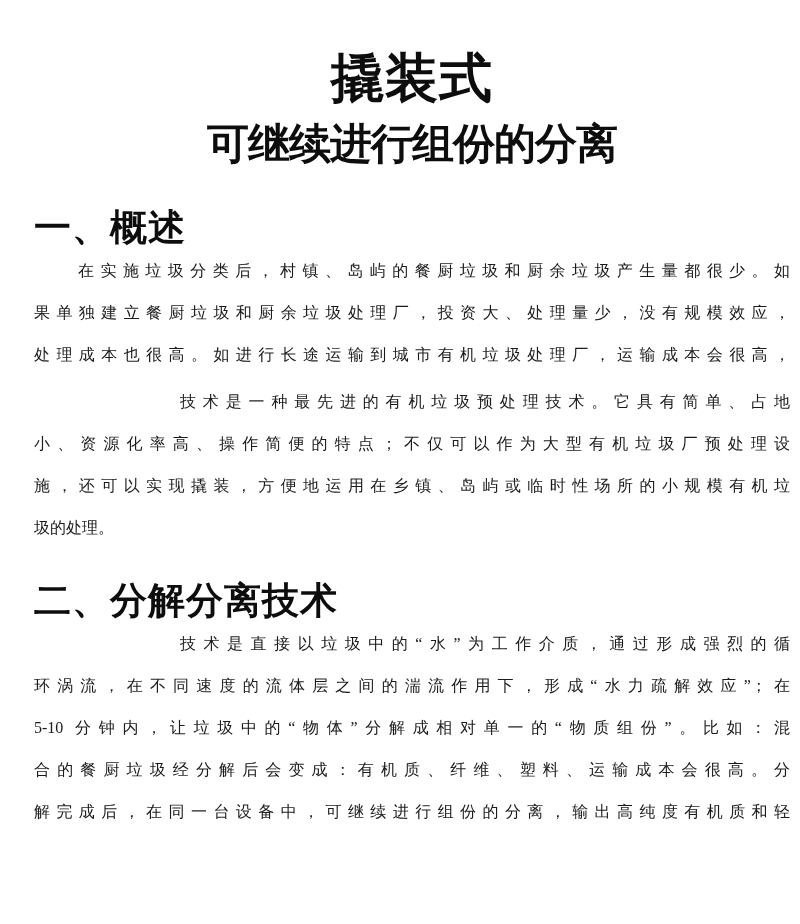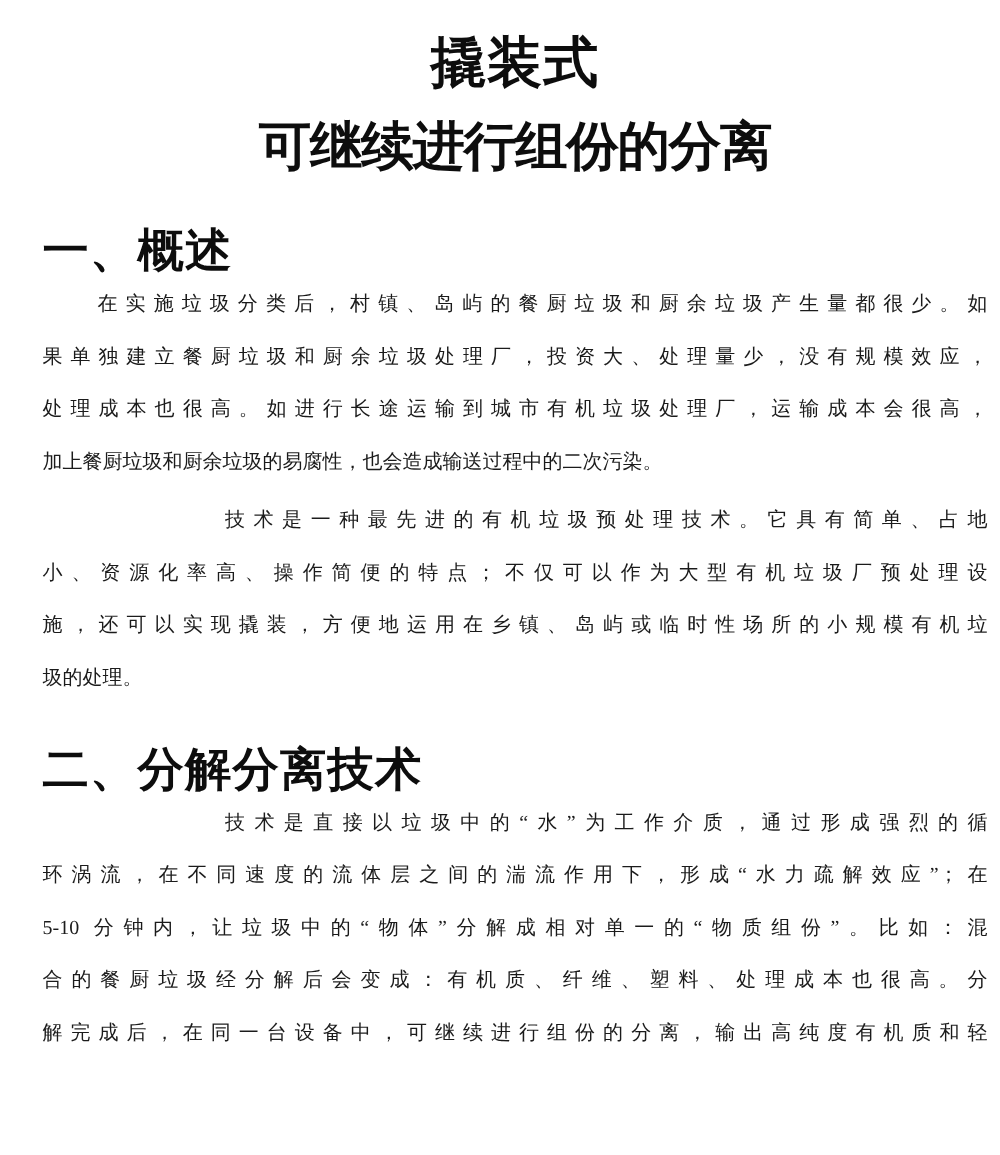--- a/index.html
+++ b/index.html
@@ -18,23 +18,23 @@
     overflow: hidden;
   }
   .doc-title {
     font-family: "Liberation Sans", "DejaVu Sans", sans-serif;
     font-weight: bold;
     text-align: center;
     color: #0d0d0d;
     margin: 0;
   }
   .doc-title.t1 {
-    font-size: 44px;
+    font-size: 53px;
     line-height: 56px;
-    margin-top: 23px;
+    margin-top: 50px;
     letter-spacing: 1px;
   }
   .doc-title.t2 {
     font-size: 42px;
     line-height: 64px;
     margin-top: 6px;
     letter-spacing: -1px;
   }
   .section-heading {
     font-family: "Liberation Sans", "DejaVu Sans", sans-serif;
@@ -80,33 +80,32 @@
   <div class="doc-title t1">撬装式</div>
 
   <div class="doc-title t2">可继续进行组份的分离</div>
 
   <h2 class="section-heading">一、概述</h2>
 
   <div class="paragraph">
     <div class="line indent-2">在实施垃圾分类后，村镇、岛屿的餐厨垃圾和厨余垃圾产生量都很少。如</div>
     <div class="line">果单独建立餐厨垃圾和厨余垃圾处理厂，投资大、处理量少，没有规模效应，</div>
     <div class="line">处理成本也很高。如进行长途运输到城市有机垃圾处理厂，运输成本会很高，</div>
-    <div class="line last">加上餐厨垃圾和厨余垃圾的易腐性，也会造成输送过程中的二次污染。</div>
   </div>
 
   <div class="paragraph gap-small">
     <div class="line indent-name">技术是一种最先进的有机垃圾预处理技术。它具有简单、占地</div>
     <div class="line">小、资源化率高、操作简便的特点；不仅可以作为大型有机垃圾厂预处理设</div>
     <div class="line">施，还可以实现撬装，方便地运用在乡镇、岛屿或临时性场所的小规模有机垃</div>
     <div class="line last">圾的处理。</div>
   </div>
 
   <h2 class="section-heading h2nd">二、分解分离技术</h2>
 
   <div class="paragraph gap-mid">
     <div class="line indent-name">技术是直接以垃圾中的“水”为工作介质，通过形成强烈的循</div>
     <div class="line">环涡流，在不同速度的流体层之间的湍流作用下，形成“水力疏解效应”；在</div>
     <div class="line">5-10 分钟内，让垃圾中的“物体”分解成相对单一的“物质组份”。比如：混</div>
-    <div class="line">合的餐厨垃圾经分解后会变成：有机质、纤维、塑料、处理成本也很高。分</div>
+    <div class="line">合的餐厨垃圾经分解后会变成：有机质、纤维、塑料、运输成本会很高。分</div>
     <div class="line">解完成后，在同一台设备中，可继续进行组份的分离，输出高纯度有机质和轻</div>
   </div>
 
 </div>
 
 </body></html>

